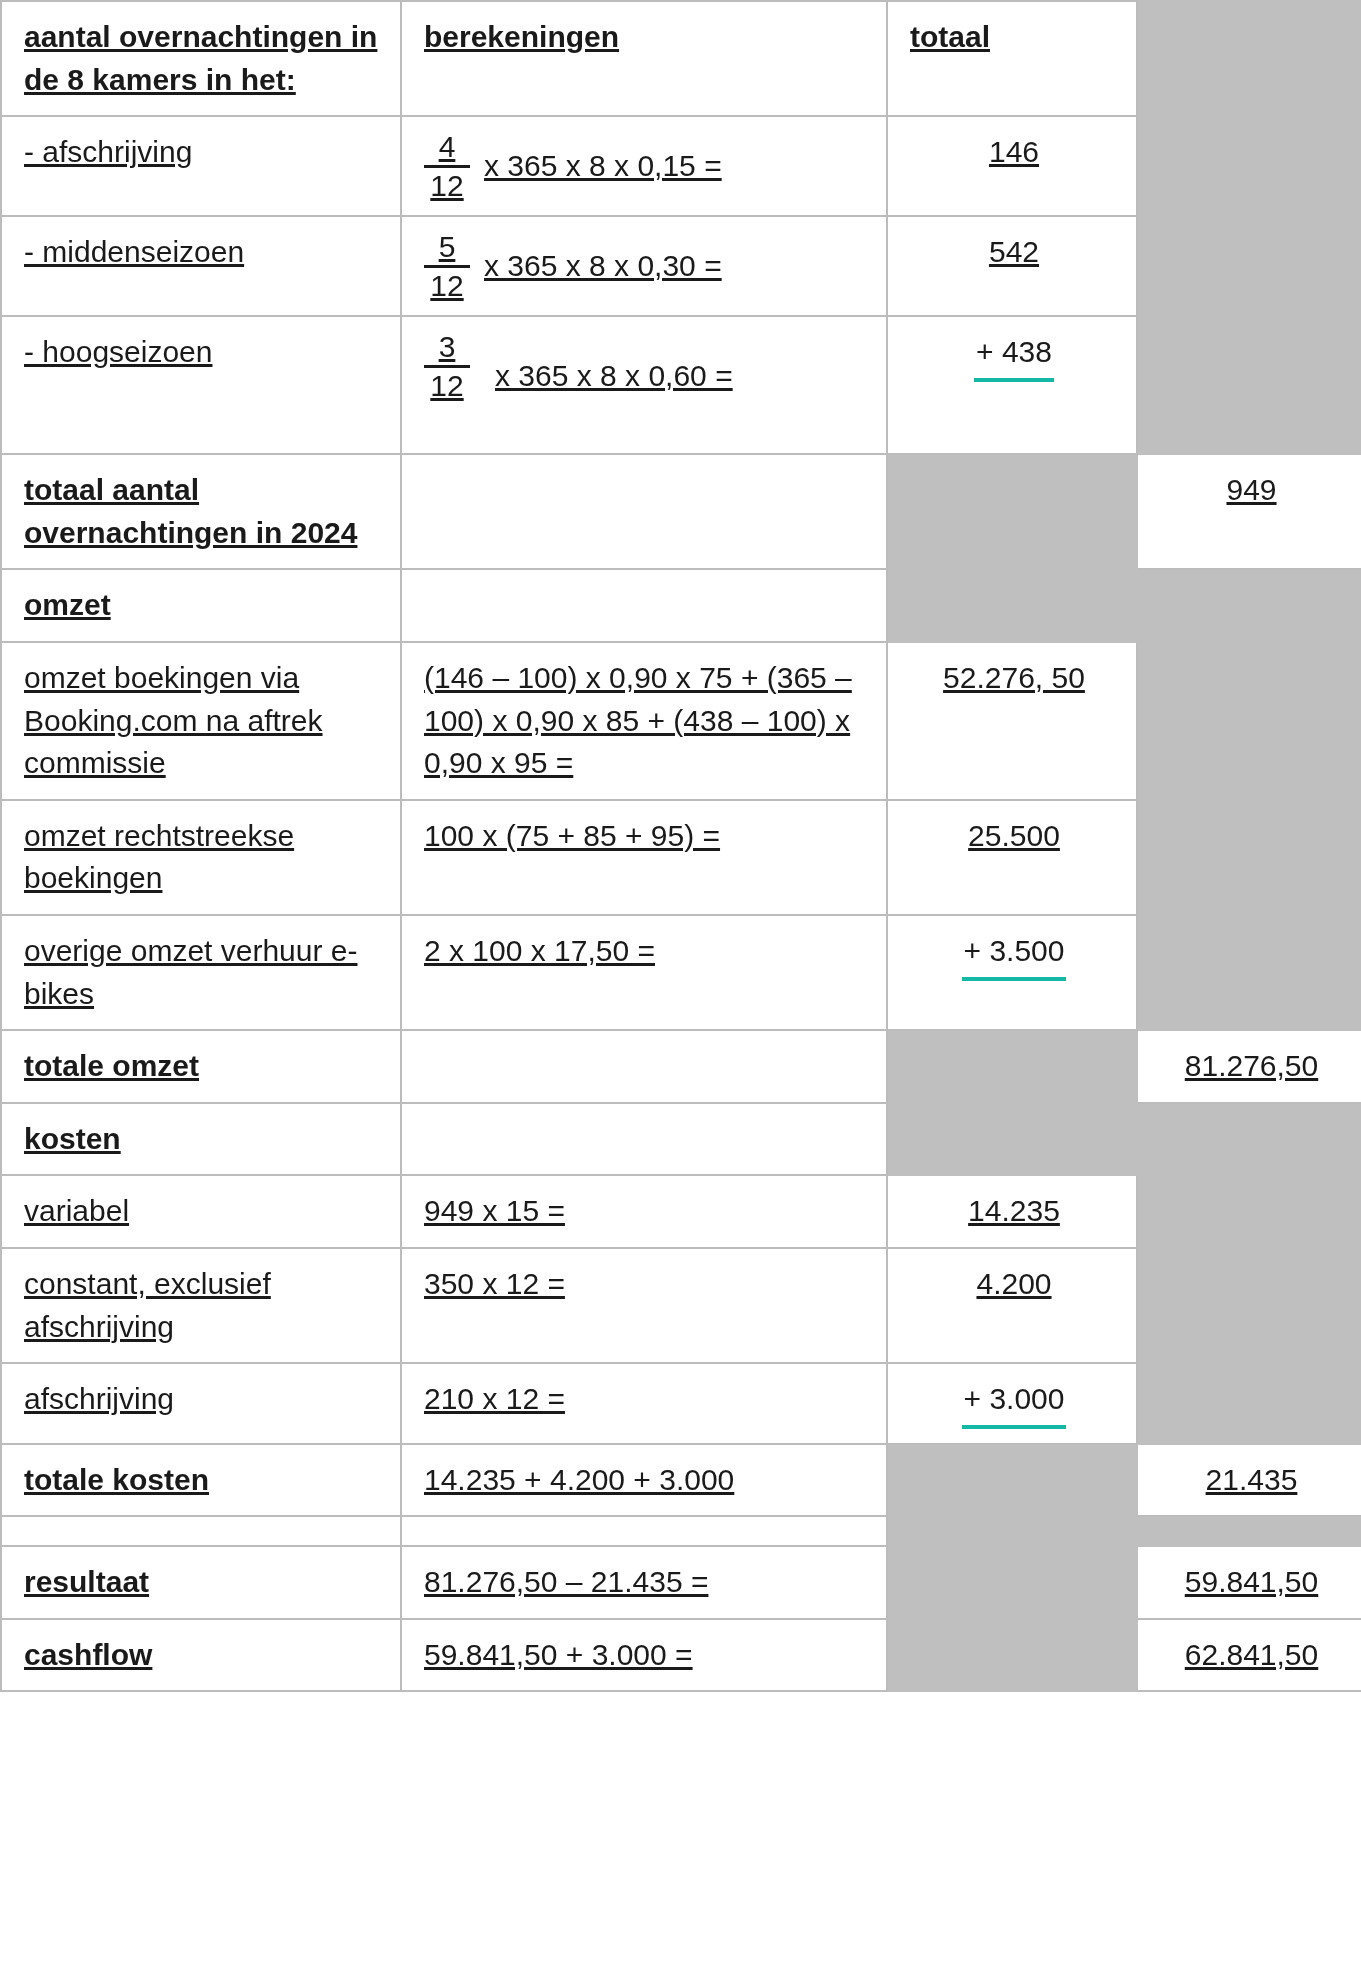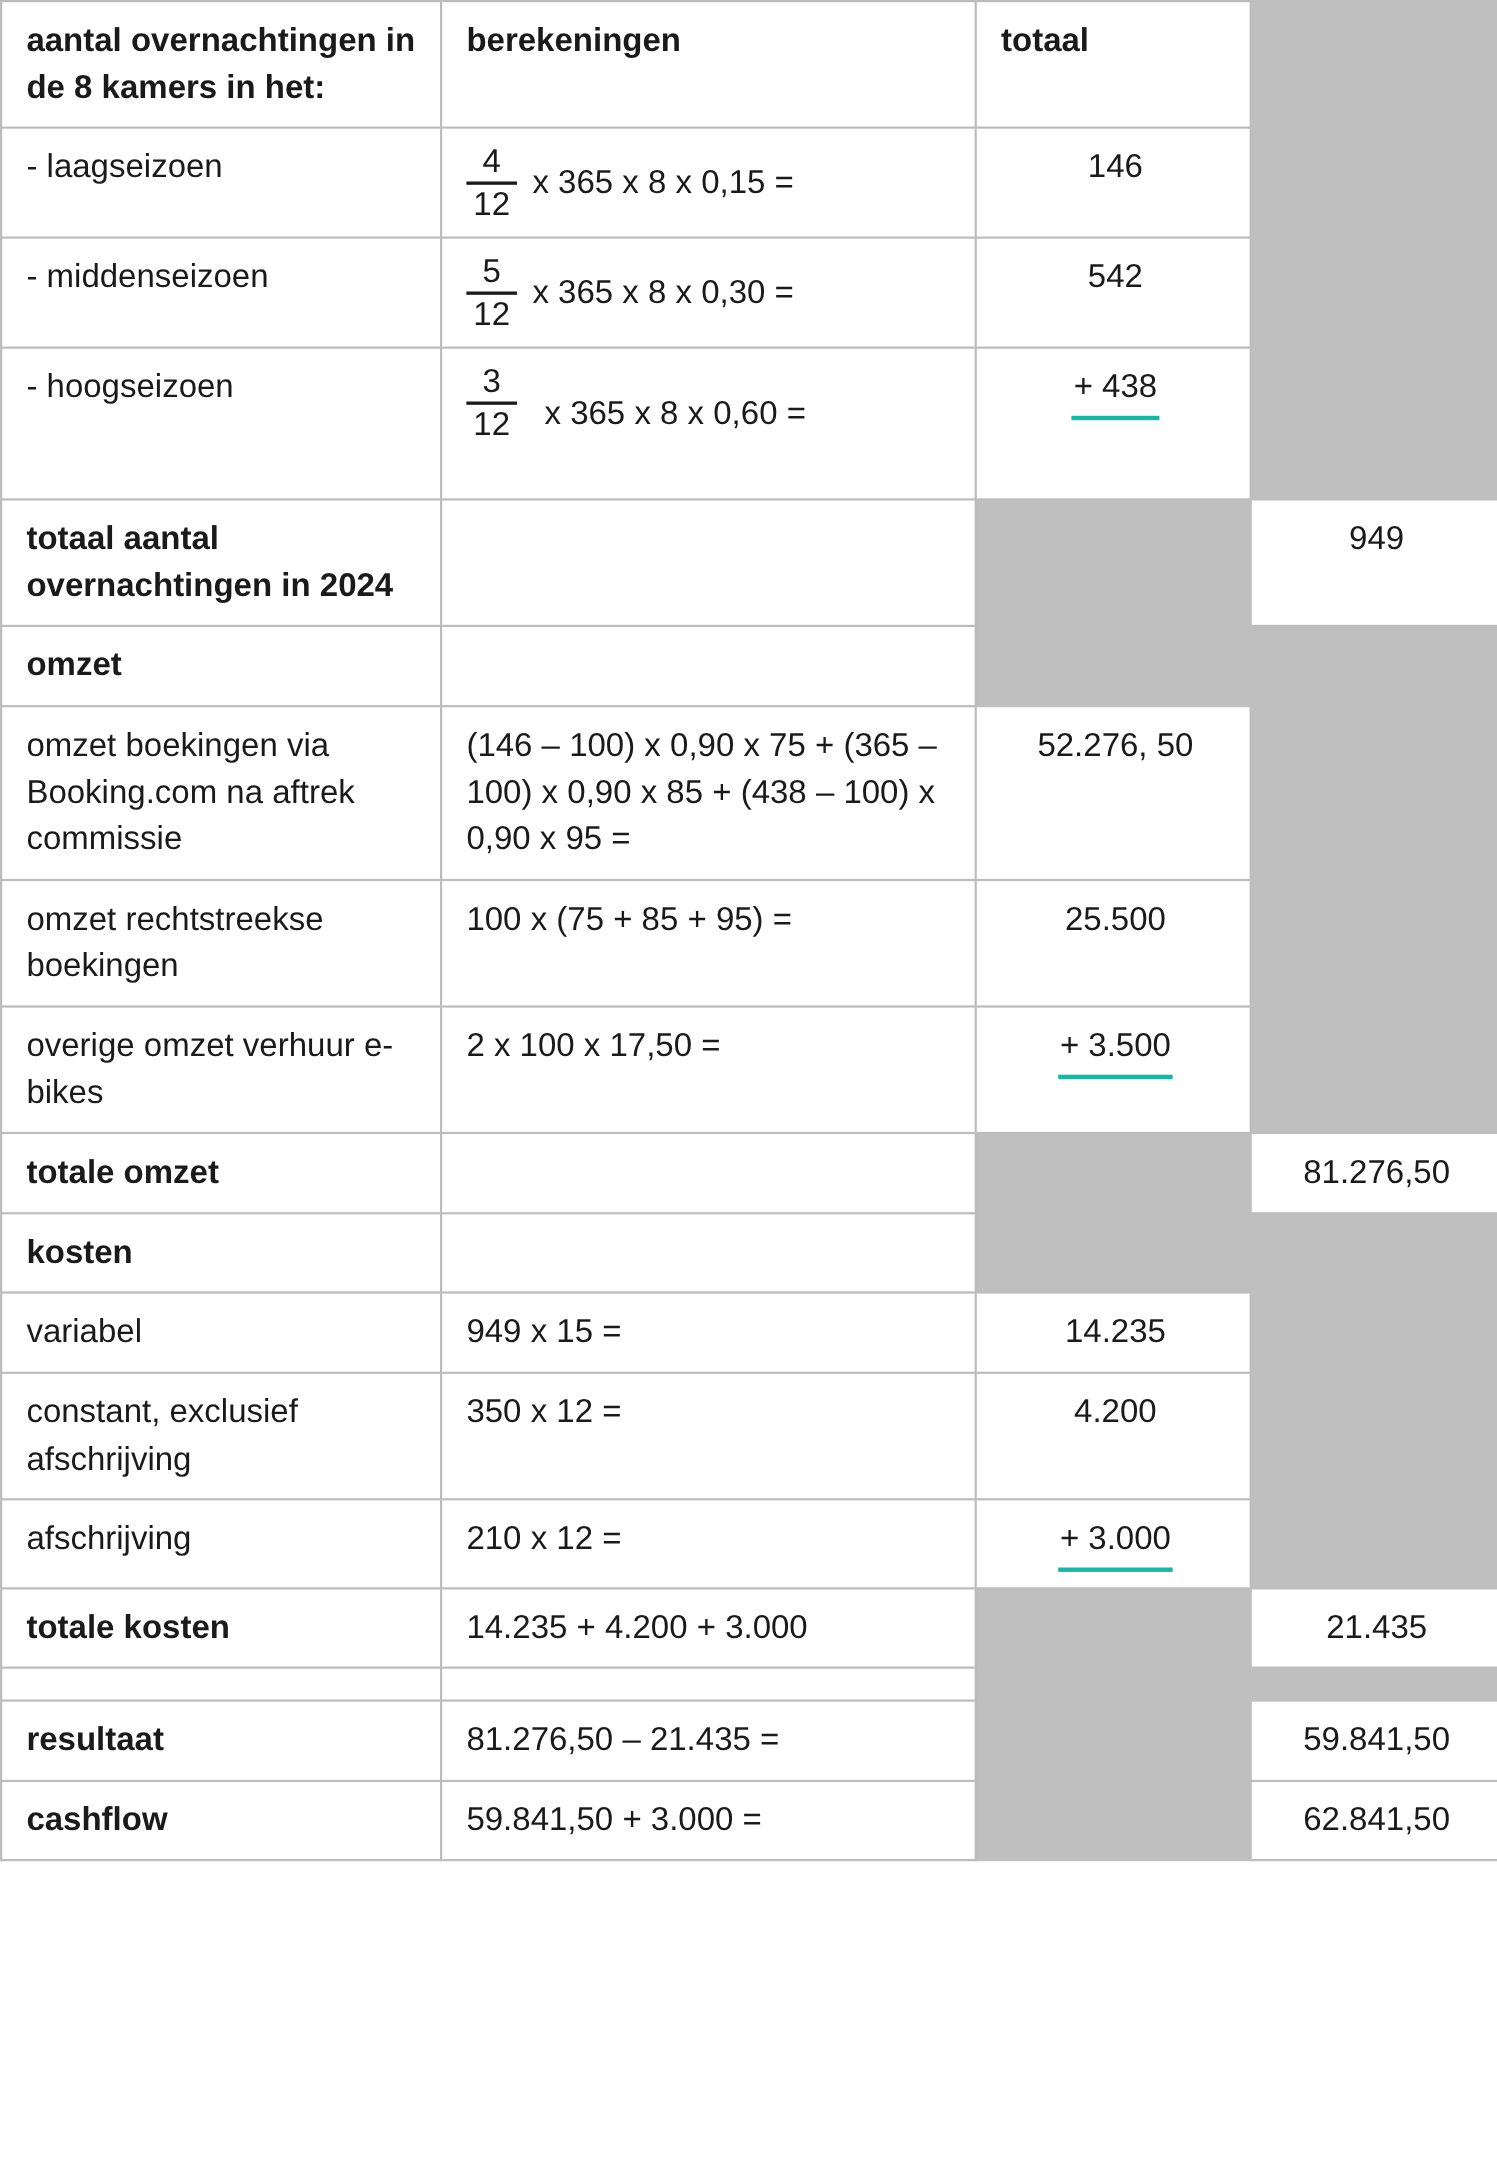--- a/index.html
+++ b/index.html
@@ -14,20 +14,21 @@
     color: #1a1a1a;
     -webkit-font-smoothing: antialiased;
   }
 
   .sheet {
     width: 1361px;
     height: 1965px;
     position: relative;
     box-sizing: border-box;
     overflow: hidden;
+    text-decoration: underline;
   }
 
   table.calc {
     border-collapse: collapse;
     table-layout: fixed;
     width: 1361px;
     margin: 0;
   }
 
   table.calc col.c1 { width: 400px; }
@@ -107,21 +108,21 @@
     <tbody>
 
       <tr>
         <td class="head">aantal overnachtingen in de 8 kamers in het:</td>
         <td class="head">berekeningen</td>
         <td class="head">totaal</td>
         <td class="gray"></td>
       </tr>
 
       <tr>
-        <td>- laagseizoen</td>
+        <td>- afschrijving</td>
         <td>
           <div class="frac-line">
             <span class="frac">
               <span class="numer">4</span>
               <span class="bar"></span>
               <span class="denom">12</span>
             </span>
             <span class="rhs calcline">x 365 x 8 x 0,15 =</span>
           </div>
         </td>

